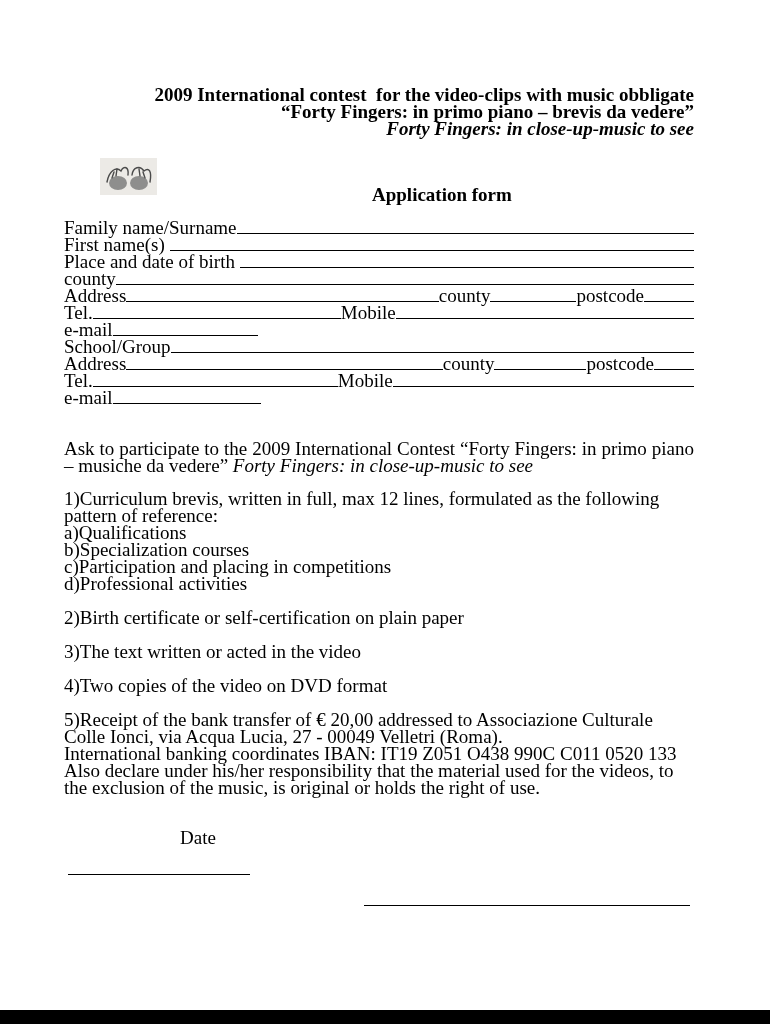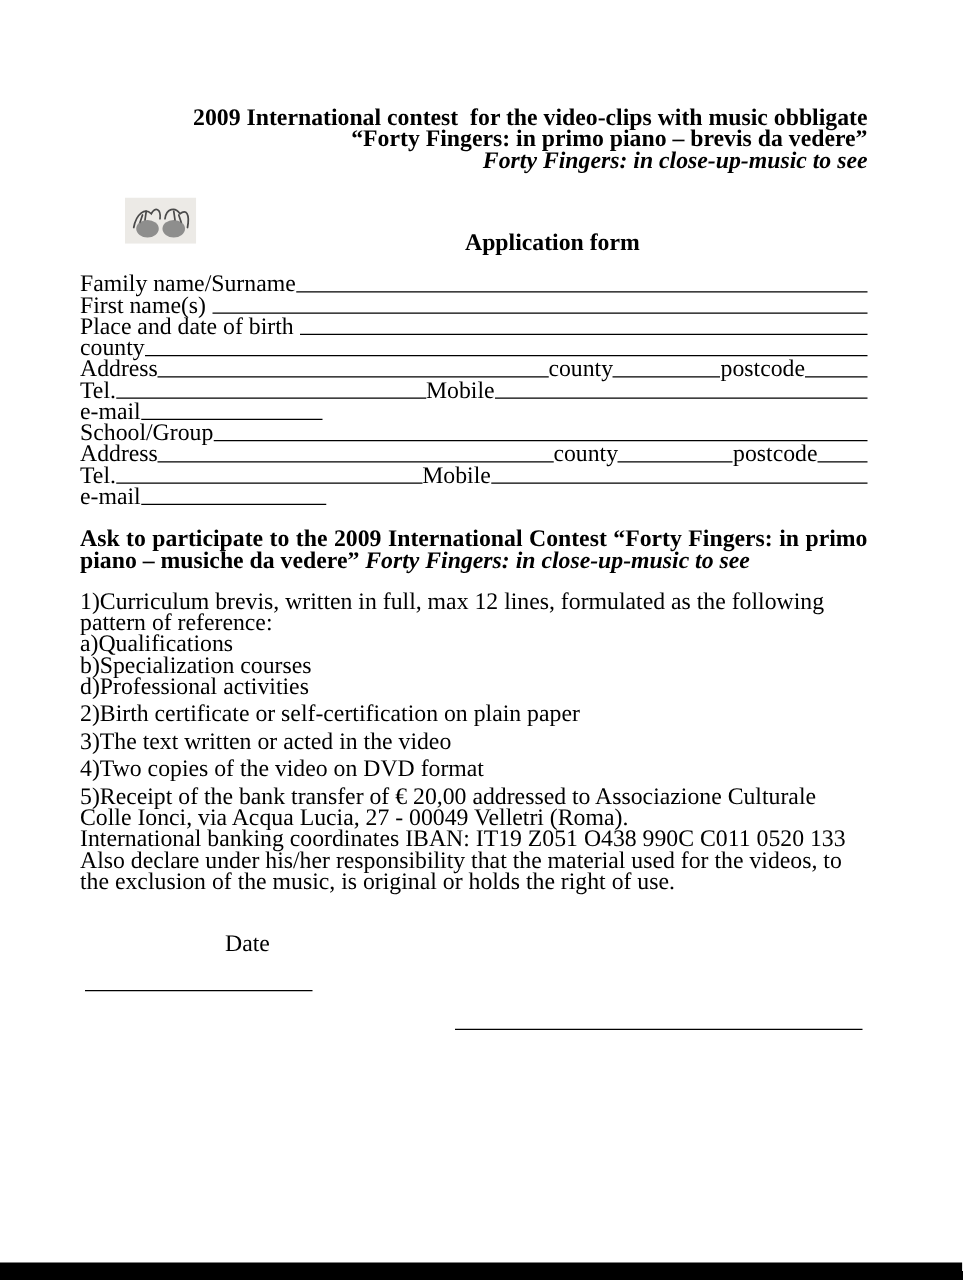--- a/index.html
+++ b/index.html
@@ -17,25 +17,25 @@
   .form-title { position:absolute; left:308px; top:49px; font-weight:bold; }
 
   .row { display:flex; align-items:flex-end; height:17px; }
   .lbl { white-space:pre; line-height:17px; }
   .fill { border-bottom:1px solid #000; height:0; margin-bottom:2px; }
   .grow { flex:1; }
   .w86{width:86px}.w50{width:50px}.w92{width:92px}.w40{width:40px}
   .w248{width:248px}.w245{width:245px}.w145{width:145px}.w148{width:148px}
   .w182{width:182px}.w326{width:326px}
 
-  .ask { margin-top:17px; font-weight:bold; text-align:justify; }
+  .ask { margin-top:34px; font-weight:normal; text-align:justify; }
   .ask .it { font-style:italic; }
 
   .grp { margin-top:16px; }
-  .sp  { margin-top:5px; }
+  .sp  { margin-top:17px; }
   .decl { margin-top:0; }
 
   .date-label { margin-top:33px; margin-left:116px; }
   .date-line { display:block; margin-top:28px; margin-left:4px; }
   .sig-label { margin-top:4px; margin-left:428px; }
   .sig-line { display:block; margin-top:30px; margin-left:300px; }
 
   .scan-bar { position:absolute; left:0; bottom:0; width:770px; height:14px; background:#000; }
 </style>
 </head>
@@ -124,20 +124,21 @@
     </div>
 
     <p class="ask">
       <span>Ask to participate to the 2009 International Contest “Forty Fingers: in primo piano – musiche da vedere” </span><span class="it">Forty Fingers: in close-up-music to see</span>
     </p>
 
     <div class="grp">
       <div>1)Curriculum brevis, written in full, max 12 lines, formulated as the following pattern of reference:</div>
       <div>a)Qualifications</div>
       <div>b)Specialization courses</div>
+      <div>c)Participation and placing in competitions</div>
       <div>d)Professional activities</div>
     </div>
 
     <div class="sp">2)Birth certificate or self-certification on plain paper</div>
     <div class="sp">3)The text written or acted in the video</div>
     <div class="sp">4)Two copies of the video on DVD format</div>
 
     <div class="sp">
       <div>5)Receipt of the bank transfer of € 20,00 addressed to Associazione Culturale Colle Ionci, via Acqua Lucia, 27 - 00049 Velletri (Roma).</div>
       <div>International banking coordinates IBAN: IT19 Z051 O438 990C C011 0520 133</div>

